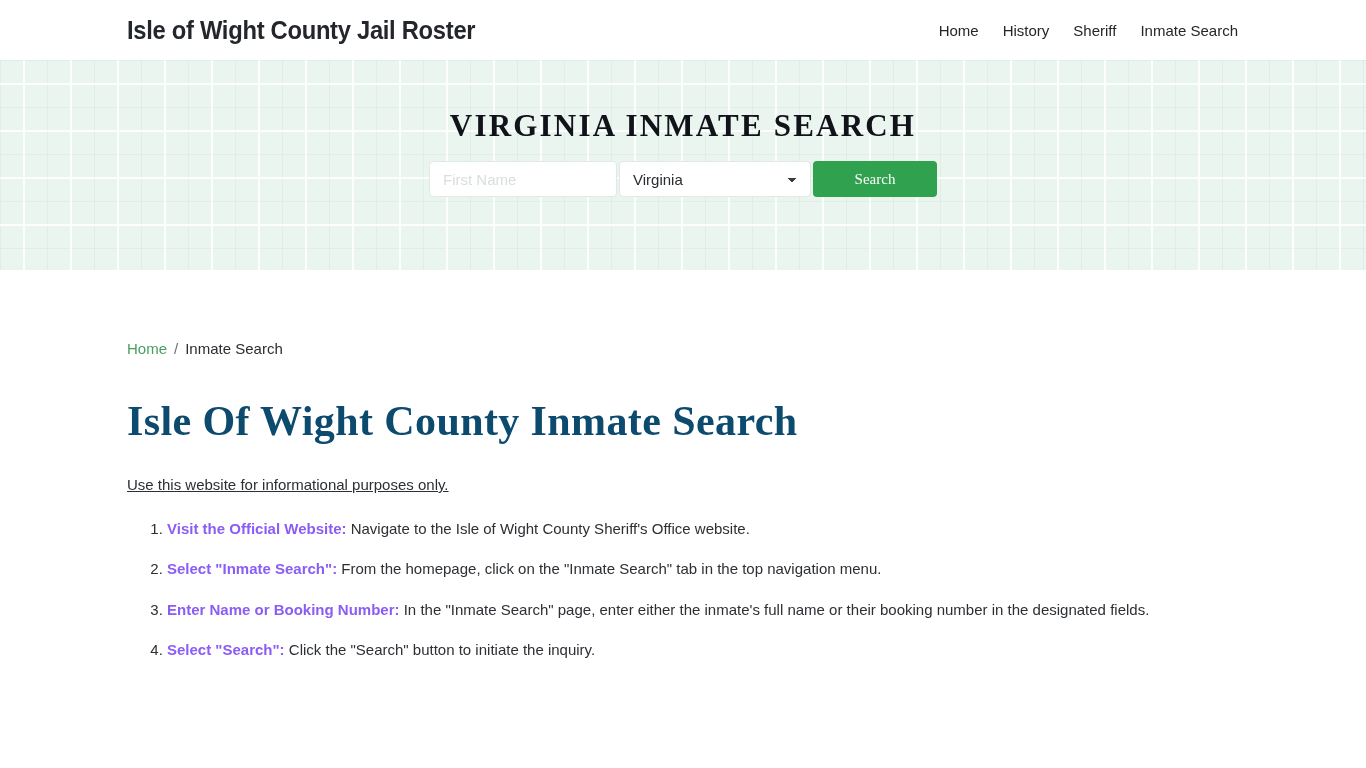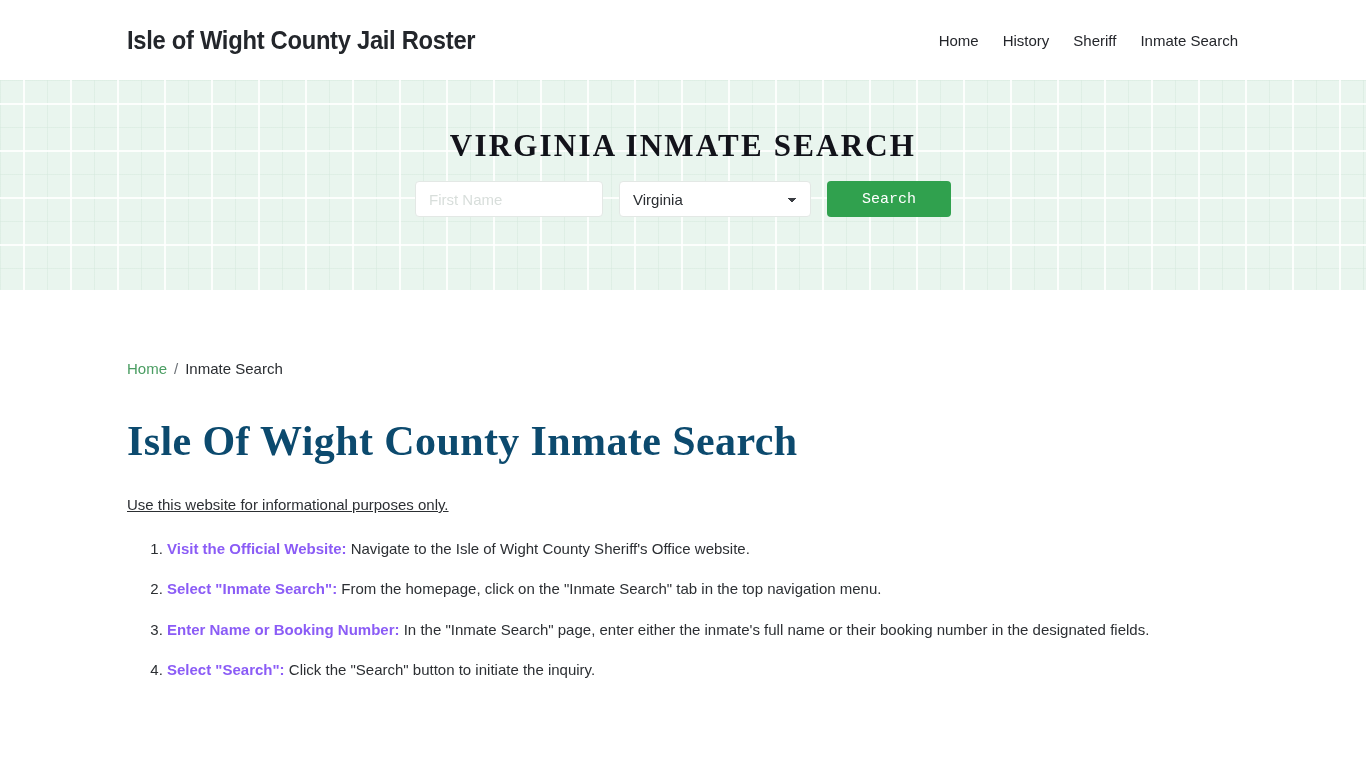--- a/index.html
+++ b/index.html
@@ -12,21 +12,21 @@
 
   body {
     font-family: "Liberation Sans", sans-serif;
     background: #ffffff;
     color: #222222;
     -webkit-font-smoothing: antialiased;
   }
 
   
   .site-header {
-    height: 80px;
+    height: 60px;
     background: #ffffff;
     display: flex;
     align-items: center;
     justify-content: space-between;
     padding: 0 128px 0 127px;
   }
 
   .brand-title {
     font-family: "Liberation Sans", sans-serif;
     font-size: 25px;
@@ -79,21 +79,21 @@
     letter-spacing: 2.2px;
     color: #12131a;
     text-transform: uppercase;
     margin-bottom: 17px;
     white-space: nowrap;
   }
 
   .search-form {
     display: flex;
     align-items: flex-end;
-    gap: 16px;
+    gap: 2px;
   }
 
   .text-input {
     width: 188px;
     height: 36px;
     border: 1px solid #e3e8e5;
     border-radius: 4px;
     background: #ffffff;
     padding: 0 13px;
     font-family: "Liberation Sans", sans-serif;
@@ -129,21 +129,21 @@
     cursor: pointer;
   }
 
   .search-button {
     width: 124px;
     height: 36px;
     background: #30a14e;
     color: #ffffff;
     border: none;
     border-radius: 4px;
-    font-family: Liberation Mono, monospace;
+    font-family: Liberation Serif, serif;
     font-size: 15px;
     cursor: pointer;
   }
 
   
   .content {
     padding: 0 127px;
   }
 
   .breadcrumb {

